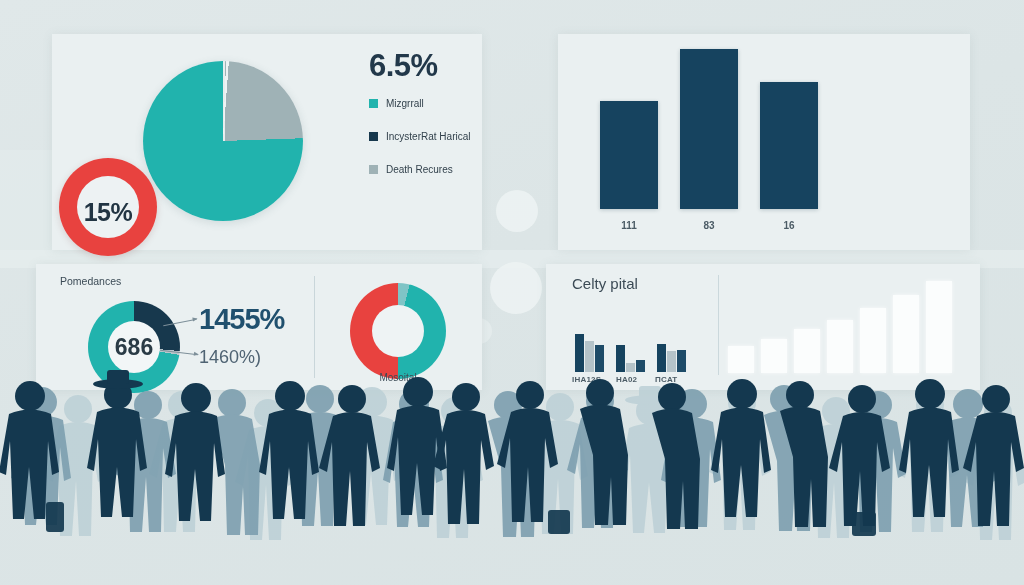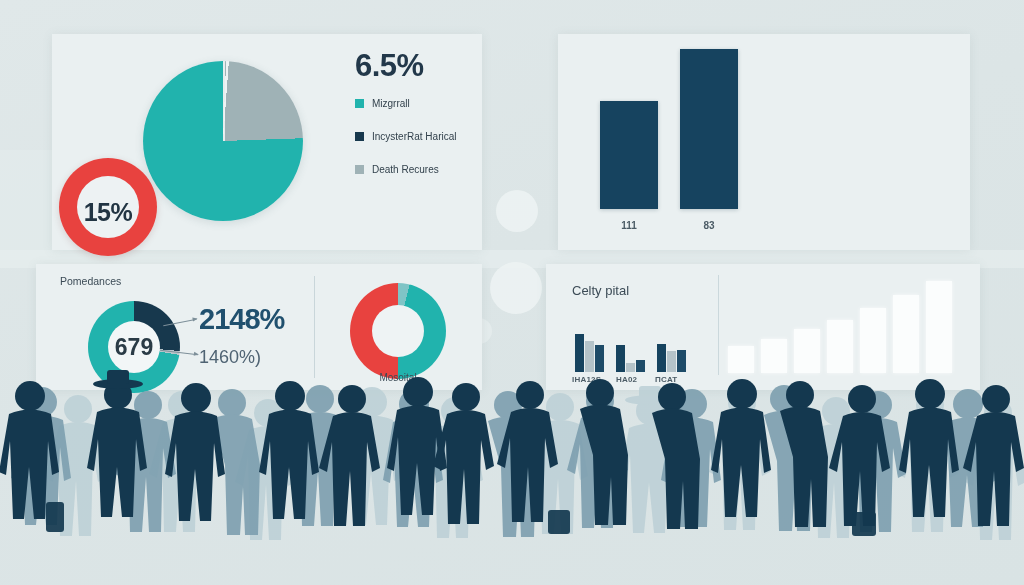--- a/index.html
+++ b/index.html
@@ -41,21 +41,21 @@
   .donut15{position:absolute;left:59px;top:158px;width:98px;height:98px;border-radius:50%;
     background:conic-gradient(#e8423f 0deg 360deg);
     display:flex;align-items:center;justify-content:center;
     box-shadow:0 2px 7px rgba(120,60,60,.18);}
   .donut15::after{content:"";position:absolute;width:62px;height:62px;border-radius:50%;
     background:#edf2f3;}
   .donut15 .val{position:relative;z-index:2;font-size:25px;font-weight:700;color:#223543;
     letter-spacing:-.5px;margin-top:11px;}
 
   
-  .legend{position:absolute;left:355px;top:48px;width:135px;}
+  .legend{position:absolute;left:369px;top:48px;width:135px;}
   .legend .big{font-size:31px;font-weight:700;color:#22384a;letter-spacing:-.5px;margin-bottom:14px;}
   .legend .row{display:flex;align-items:center;margin-bottom:22px;}
   .legend .sw{width:9px;height:9px;margin-right:8px;flex:0 0 auto;}
   .legend .lbl{font-size:10px;color:#33424d;white-space:nowrap;}
 
   
   .bars{position:absolute;left:594px;top:52px;width:340px;height:185px;}
   .bar-col{position:absolute;bottom:28px;width:58px;display:flex;flex-direction:column;
     align-items:center;justify-content:flex-end;height:160px;}
   .bar{width:58px;background:#16435f;box-shadow:0 1px 4px rgba(20,50,70,.22);}
@@ -76,21 +76,21 @@
 
   .divider{position:absolute;left:314px;top:276px;width:1px;height:102px;background:#c9d6da;}
 
   .donut-hosp{position:absolute;left:350px;top:283px;width:96px;height:96px;border-radius:50%;
     background:conic-gradient(#7fc4c6 0deg 14deg,#21b3ad 14deg 180deg,#e8423f 180deg 360deg);
     display:flex;align-items:center;justify-content:center;}
   .donut-hosp::after{content:"";position:absolute;width:52px;height:52px;border-radius:50%;background:#eef3f4;}
   .hosp-lbl{position:absolute;left:352px;top:372px;width:92px;text-align:center;font-size:10px;color:#3c4b56;}
 
   
-  .br-title{position:absolute;left:572px;top:283px;font-size:13px;color:#3c4b56;}
+  .br-title{position:absolute;left:572px;top:275px;font-size:15px;color:#3c4b56;}
   .mini-group{position:absolute;bottom:0;display:flex;align-items:flex-end;gap:1px;}
   .mini-bar{width:9px;}
   .mini-lbl{position:absolute;font-size:8px;color:#4c5c66;font-weight:600;letter-spacing:.2px;}
   .br-divider{position:absolute;left:718px;top:275px;width:1px;height:100px;background:#cbd8dc;}
   .white-bar{position:absolute;bottom:0;width:26px;background:#fbfdfd;box-shadow:0 0 4px rgba(255,255,255,.7);}
 
   
   .crowd{position:absolute;left:0;bottom:0;width:1024px;height:215px;}
   .crowd svg{display:block;width:1024px;height:215px;}
 </style>
@@ -138,34 +138,38 @@
 
   <div class="bars">
     <div class="bar-col" style="left:6px;">
       <div class="bar" style="height:108px;"></div>
       <div class="bar-lbl">111</div>
     </div>
     <div class="bar-col" style="left:86px;">
       <div class="bar" style="height:160px;"></div>
       <div class="bar-lbl">83</div>
     </div>
+    <div class="bar-col" style="left:166px;">
+      <div class="bar" style="height:127px;"></div>
+      <div class="bar-lbl">16</div>
+    </div>
   </div>
 
   <div class="panel bl"></div>
 
   <div class="bl-title">Pomedances</div>
 
   <div class="donut813">
-    <span class="val">679</span>
+    <span class="val">686</span>
   </div>
 
   <div class="leader" style="left:163px;top:322px;width:34px;transform:rotate(-11deg);"></div>
   <div class="leader" style="left:160px;top:352px;width:38px;transform:rotate(7deg);"></div>
 
-  <div class="cal-1">2148%</div>
+  <div class="cal-1">1455%</div>
   <div class="cal-2">1460%)</div>
 
   <div class="divider"></div>
 
   <div class="donut-hosp"></div>
   <div class="hosp-lbl">Mosoital</div>
 
   <div class="panel br"></div>
 
   <div class="br-title">Celty pital</div>

